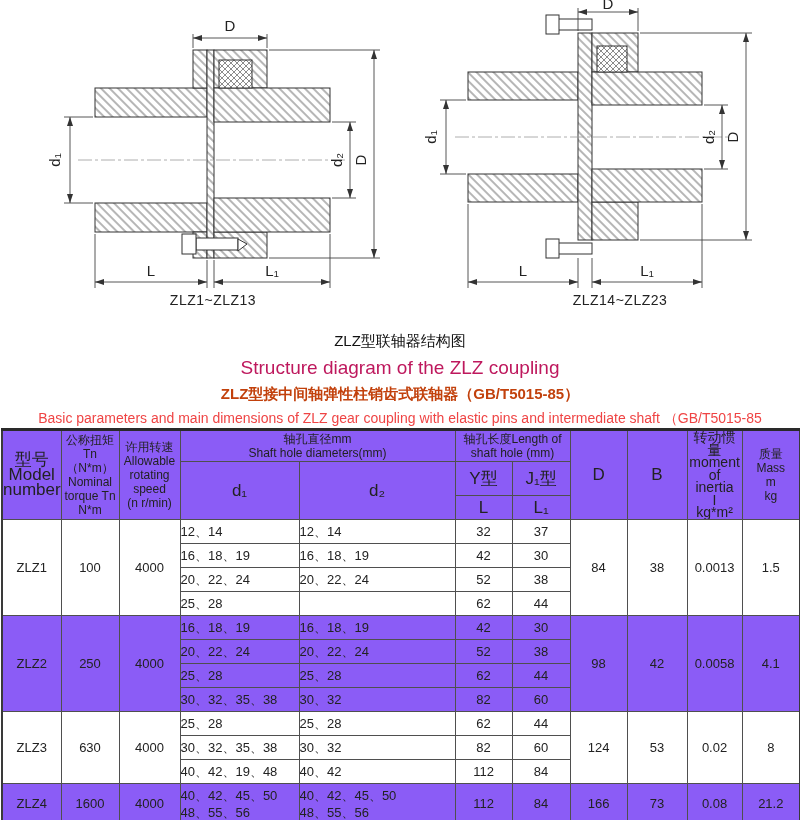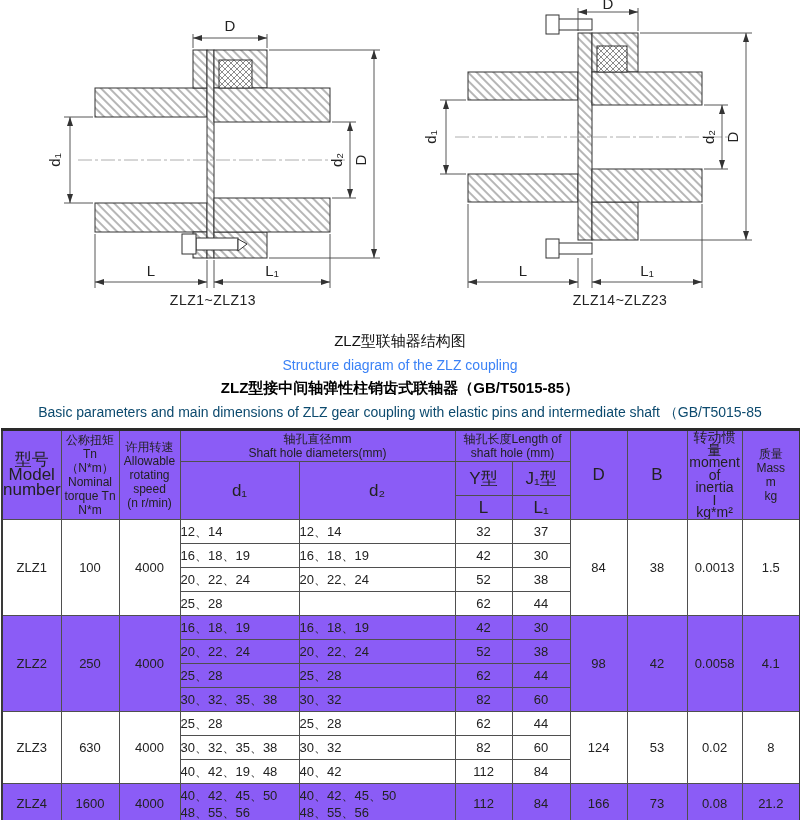--- a/index.html
+++ b/index.html
@@ -9,23 +9,23 @@
   }
   .diagrams { position:absolute; top:0; left:0; width:800px; height:312px; display:flex; }
   .diagrams svg { flex:0 0 400px; }
   svg text { font-family:"Liberation Sans","DejaVu Sans",sans-serif; fill:#222; }
   .dim-t { font-size:15px; }
   .cap-t { font-size:14px; letter-spacing:0.5px; }
 
   .titles { position:absolute; top:332px; left:0; width:800px; text-align:center; }
   .t-line { margin:0 0 6px 0; }
   .t-cn1 { font-size:15px; color:#111; }
-  .t-en1 { font-size:14px; color:#3b82f6; }
-  .t-cn2 { font-size:15px; font-weight:bold; color:#000000; }
-  .t-en2 { font-size:14px; color:#0c4a6e; }
+  .t-en1 { font-size:19px; color:#be185d; }
+  .t-cn2 { font-size:15px; font-weight:bold; color:#c2410c; }
+  .t-en2 { font-size:14px; color:#ef4444; }
 
   table.spec {
     position:absolute; top:428px; left:1px; width:797px;
     border-collapse:collapse; table-layout:fixed;
     border:2px solid #3a3a3a; border-top:3px solid #2a2a2a;
   }
   .spec th, .spec td {
     border:1px solid #4f4f4f; padding:0; text-align:center; vertical-align:middle;
     font-weight:normal; color:#222; white-space:pre-line; overflow:hidden;
   }

